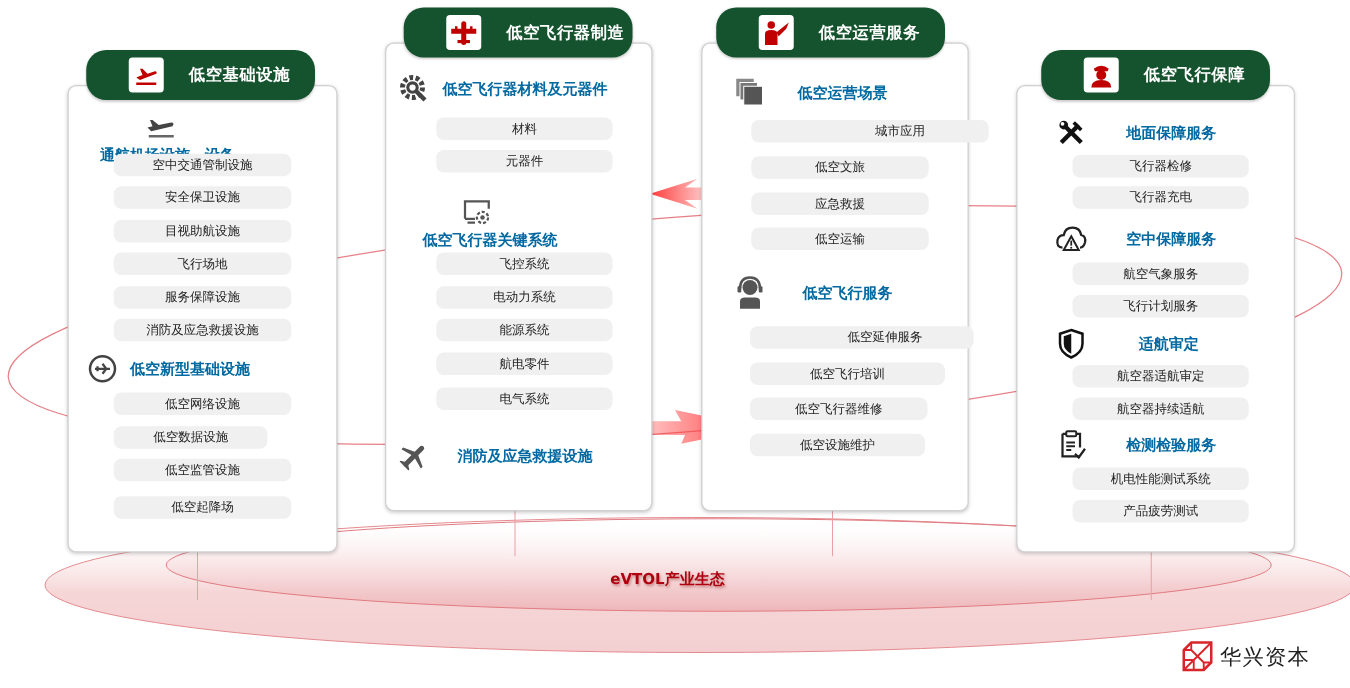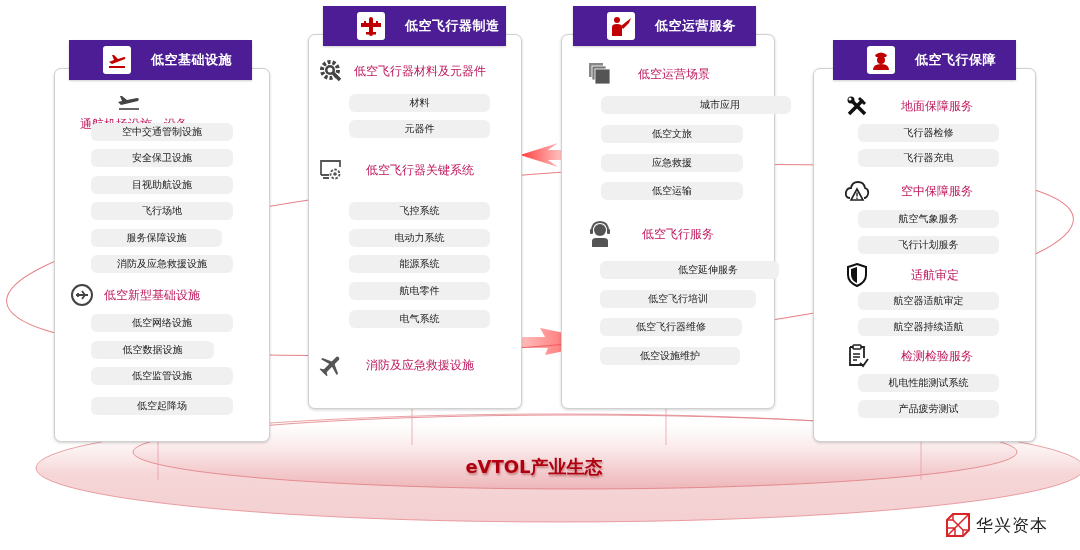--- a/index.html
+++ b/index.html
@@ -1,26 +1,26 @@
 <!DOCTYPE html>
 <html><head>
 <meta charset="utf-8">
 <style>
   html,body{margin:0;padding:0;background:#fff;}
   body{width:1080px;height:550px;position:relative;overflow:hidden;font-family:"DejaVu Sans","Liberation Sans",sans-serif;}
   .layer{position:absolute;left:0;top:0;width:1080px;height:550px;}
   .card{position:absolute;background:#fff;border:1px solid #d0d0d0;border-radius:7px;box-shadow:0 1px 3px rgba(0,0,0,0.18);}
-  .hdr{position:absolute;height:40px;background:#4c1d95;border-radius:0;color:#fff;display:flex;align-items:center;box-sizing:border-box;box-shadow:0 1px 2px rgba(0,0,0,0.2);}
+  .hdr{position:absolute;height:40px;background:#14532d;border-radius:16px;color:#fff;display:flex;align-items:center;box-sizing:border-box;box-shadow:0 1px 2px rgba(0,0,0,0.2);}
   .hdr .hicon{width:28px;height:28px;background:#fff;border-radius:3px;display:flex;align-items:center;justify-content:center;margin-left:34px;}
   .hdr .htxt{font-size:13px;font-weight:bold;margin-left:20px;letter-spacing:0.5px;}
   .sec{position:absolute;display:flex;align-items:center;}
   .sec .sicon{width:28px;height:28px;display:flex;align-items:center;justify-content:center;}
-  .sec .stxt{color:#be185d;font-size:12px;font-weight:normal;}
+  .sec .stxt{color:#0369a1;font-size:12px;font-weight:bold;}
   .pill{position:absolute;height:18px;background:#f0f0f0;border-radius:6px;font-size:10px;color:#222;display:flex;align-items:center;justify-content:center;}
-  .title-text{position:absolute;left:0;width:1068px;top:455px;text-align:center;font-size:18px;font-weight:bold;color:#b00010;text-shadow:1px 2px 2px rgba(120,0,0,0.35);}
+  .title-text{position:absolute;left:0;width:1068px;top:455px;text-align:center;font-size:12px;font-weight:bold;color:#b00010;text-shadow:1px 2px 2px rgba(120,0,0,0.35);}
   .logo{position:absolute;left:945px;top:512px;display:flex;align-items:center;}
   .logo .ltxt{font-size:17px;color:#222;margin-left:5px;letter-spacing:1px;}
 </style>
 </head>
 <body>
 
 <svg class="layer" viewBox="0 0 1080 550">
   <defs>
     <linearGradient id="outerG" x1="0" y1="0" x2="0" y2="1">
       <stop offset="0" stop-color="#ffffff" stop-opacity="0"></stop>
@@ -110,21 +110,21 @@
         <path d="M2 10 L6 9 L4 4 L6 4 L11 8 L21 6 Q24 6 22 9 L5 13 Z" fill="#444"></path>
         <rect x="3" y="16" width="20" height="2" fill="#666"></rect>
       </svg>
   </span>
   <span class="stxt" style="margin-left:10px;">通航机场设施、设备</span>
 </div>
 <div class="pill" style="left:91px;top:123px;width:142px;">空中交通管制设施</div>
 <div class="pill" style="left:91px;top:149px;width:142px;">安全保卫设施</div>
 <div class="pill" style="left:91px;top:176px;width:142px;">目视助航设施</div>
 <div class="pill" style="left:91px;top:202px;width:142px;text-align:right;">飞行场地</div>
-<div class="pill" style="left:91px;top:229px;width:131px;">服务保障设施</div>
+<div class="pill" style="left:91px;top:229px;width:142px;">服务保障设施</div>
 <div class="pill" style="left:91px;top:255px;width:142px;">消防及应急救援设施</div>
 
 <div class="sec" style="left:68px;top:281px;">
   <span class="sicon">
     <svg width="26" height="26" viewBox="0 0 26 26">
         <circle cx="13" cy="13" r="10" fill="none" stroke="#444" stroke-width="2"></circle>
         <path d="M7 13 L19 13 M13 9 L16 13 L13 17 M9 11 L9 15" stroke="#444" stroke-width="1.8" fill="none"></path>
       </svg>
   </span>
   <span class="stxt" style="margin-left:8px;">低空新型基础设施</span>
@@ -141,21 +141,21 @@
         <circle cx="12" cy="12" r="5" fill="#444"></circle>
         <circle cx="12" cy="12" r="2.5" fill="#fff"></circle>
         <path d="M15 15 L22 22" stroke="#444" stroke-width="3.5"></path>
       </svg>
   </span>
   <span class="stxt" style="margin-left:9px;">低空飞行器材料及元器件</span>
 </div>
 <div class="pill" style="left:349px;top:94px;width:141px;">材料</div>
 <div class="pill" style="left:349px;top:120px;width:141px;">元器件</div>
 
-<div class="sec" style="left:317px;top:156px;">
+<div class="sec" style="left:317px;top:156px;flex-direction:column;">
   <span class="sicon">
     <svg width="26" height="26" viewBox="0 0 26 26">
         <path d="M3 18 L3 4 L22 4 L22 10" fill="none" stroke="#555" stroke-width="1.8"></path>
         <path d="M3 18 L11 18 M5 21 L11 21" stroke="#555" stroke-width="1.8"></path>
         <circle cx="17" cy="17" r="4.5" fill="none" stroke="#555" stroke-width="1.8" stroke-dasharray="2.5 1.5"></circle>
         <circle cx="17" cy="17" r="1.8" fill="#555"></circle>
       </svg>
   </span>
   <span class="stxt" style="margin-left:21px;">低空飞行器关键系统</span>
 </div>

